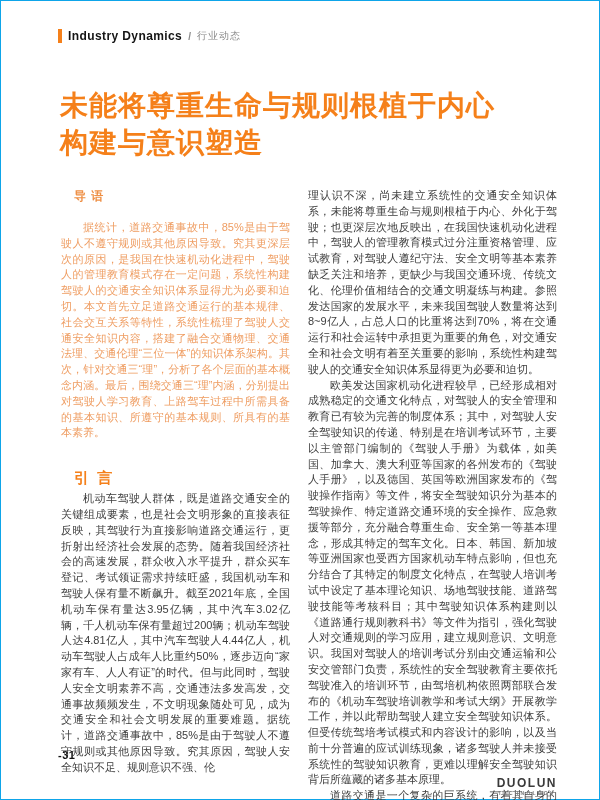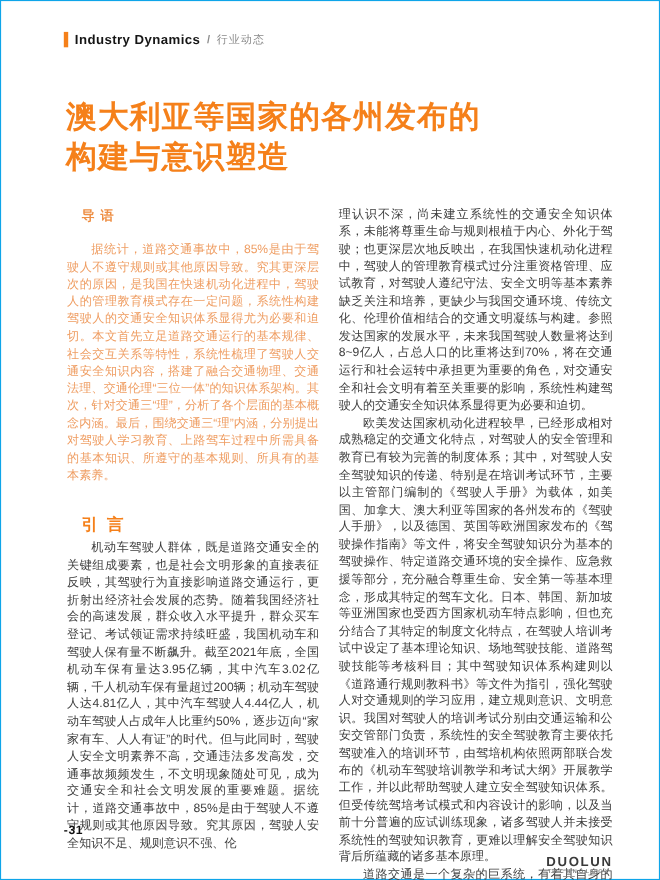--- a/index.html
+++ b/index.html
@@ -95,21 +95,21 @@
 <div class="page">
 
   <header class="page-header">
     <span class="header-bar"></span>
     <span class="header-en">Industry Dynamics</span>
     <span class="header-sep">/</span>
     <span class="header-zh">行业动态</span>
   </header>
 
   <h1 class="article-title">
-    <span class="title-line">澳大利亚等国家的各州发布的</span>
+    <span class="title-line">未能将尊重生命与规则根植于内心</span>
     <span class="title-line">构建与意识塑造</span>
   </h1>
 
   <div class="columns">
 
     <div class="col col-left">
       <section class="abstract-section">
         <div class="abstract-heading">导 语</div>
         <p class="abstract-body indent">据统计，道路交通事故中，85%是由于驾驶人不遵守规则或其他原因导致。究其更深层次的原因，是我国在快速机动化进程中，驾驶人的管理教育模式存在一定问题，系统性构建驾驶人的交通安全知识体系显得尤为必要和迫切。本文首先立足道路交通运行的基本规律、社会交互关系等特性，系统性梳理了驾驶人交通安全知识内容，搭建了融合交通物理、交通法理、交通伦理“三位一体”的知识体系架构。其次，针对交通三“理”，分析了各个层面的基本概念内涵。最后，围绕交通三“理”内涵，分别提出对驾驶人学习教育、上路驾车过程中所需具备的基本知识、所遵守的基本规则、所具有的基本素养。</p>
       </section>

